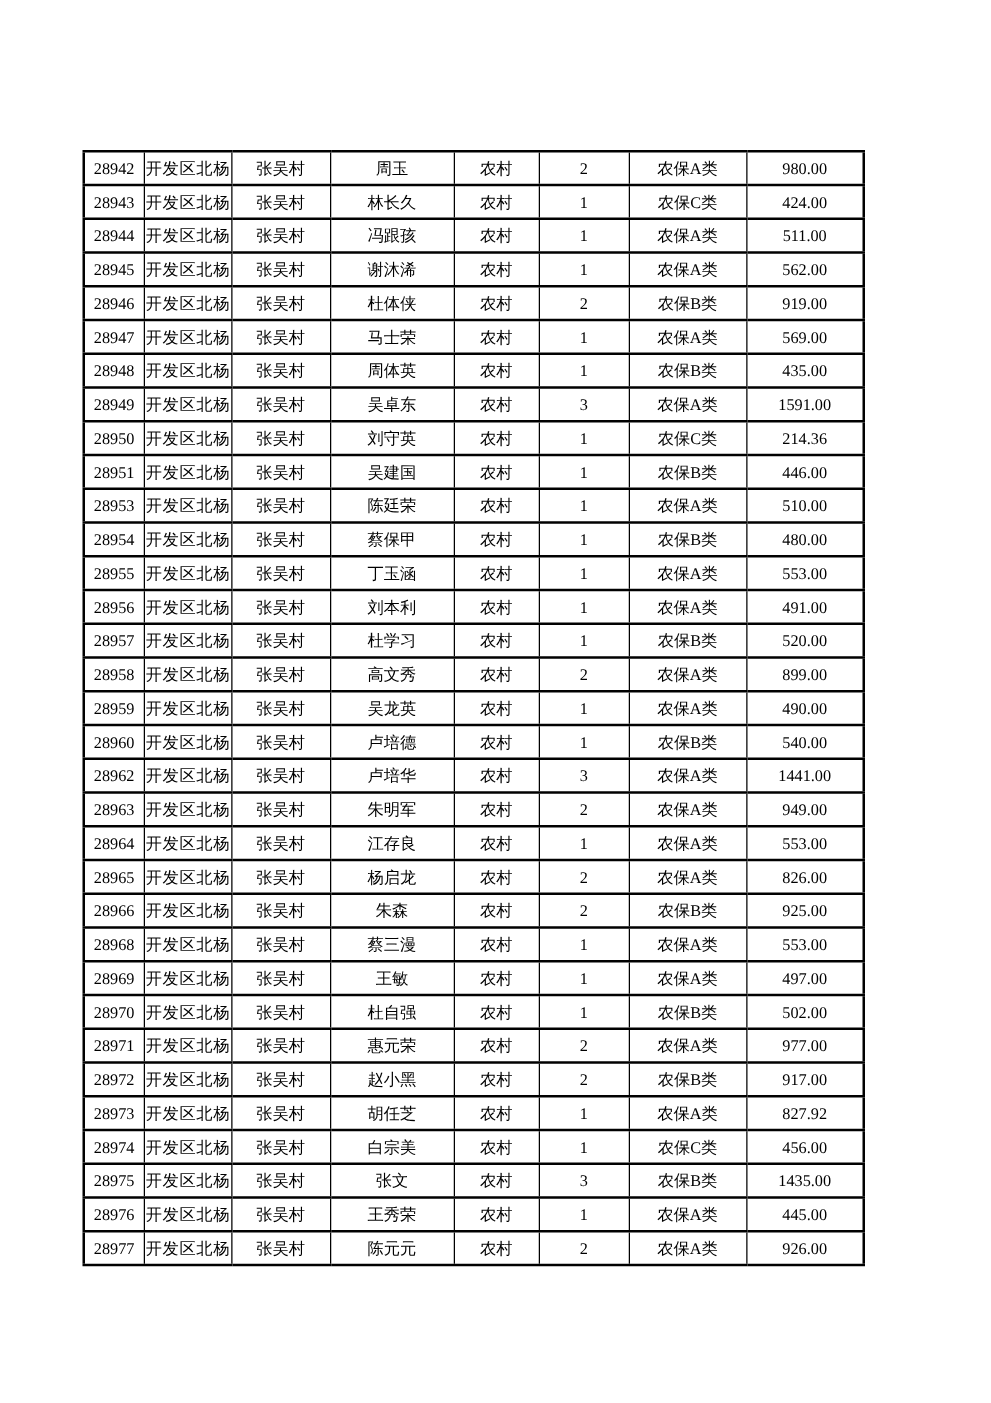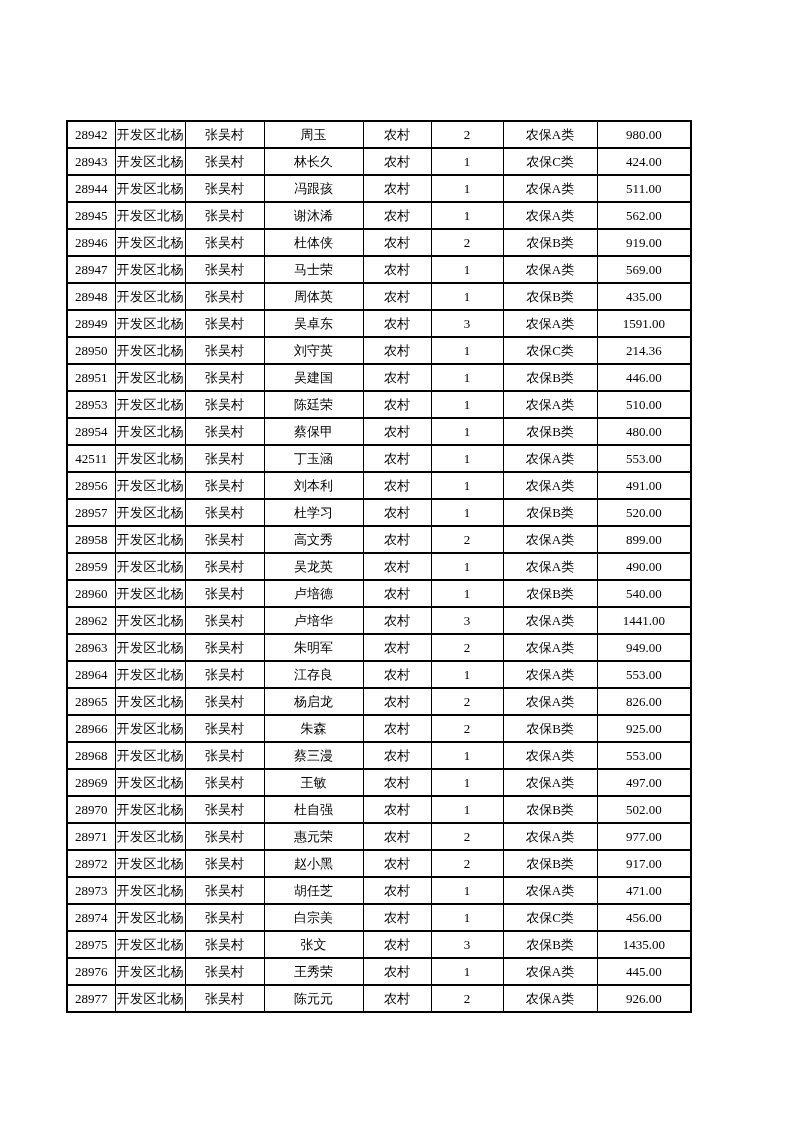--- a/index.html
+++ b/index.html
@@ -177,21 +177,21 @@
             <td class="cell-id">28954</td>
             <td class="cell-district">开发区北杨</td>
             <td class="cell-village">张吴村</td>
             <td class="cell-name">蔡保甲</td>
             <td class="cell-area-type">农村</td>
             <td class="cell-count">1</td>
             <td class="cell-category">农保B类</td>
             <td class="cell-amount">480.00</td>
           </tr>
           <tr>
-            <td class="cell-id">42511</td>
+            <td class="cell-id">28955</td>
             <td class="cell-district">开发区北杨</td>
             <td class="cell-village">张吴村</td>
             <td class="cell-name">丁玉涵</td>
             <td class="cell-area-type">农村</td>
             <td class="cell-count">1</td>
             <td class="cell-category">农保A类</td>
             <td class="cell-amount">553.00</td>
           </tr>
           <tr>
             <td class="cell-id">28956</td>
@@ -344,21 +344,21 @@
             <td class="cell-amount">917.00</td>
           </tr>
           <tr>
             <td class="cell-id">28973</td>
             <td class="cell-district">开发区北杨</td>
             <td class="cell-village">张吴村</td>
             <td class="cell-name">胡任芝</td>
             <td class="cell-area-type">农村</td>
             <td class="cell-count">1</td>
             <td class="cell-category">农保A类</td>
-            <td class="cell-amount">471.00</td>
+            <td class="cell-amount">827.92</td>
           </tr>
           <tr>
             <td class="cell-id">28974</td>
             <td class="cell-district">开发区北杨</td>
             <td class="cell-village">张吴村</td>
             <td class="cell-name">白宗美</td>
             <td class="cell-area-type">农村</td>
             <td class="cell-count">1</td>
             <td class="cell-category">农保C类</td>
             <td class="cell-amount">456.00</td>

